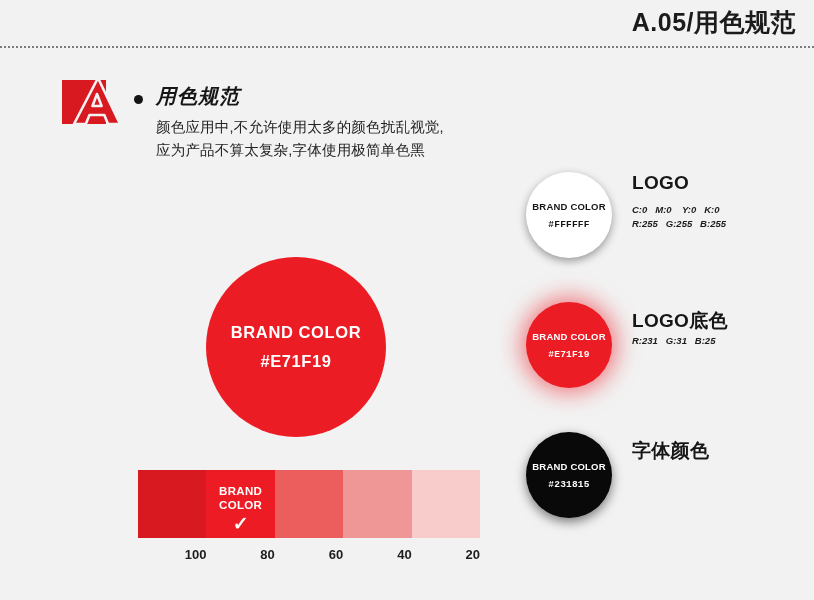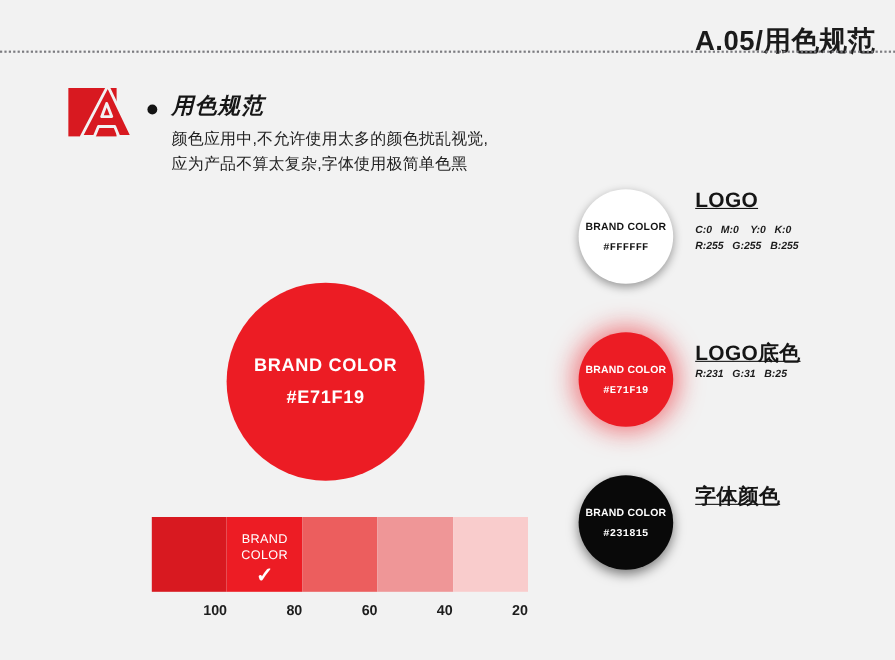--- a/index.html
+++ b/index.html
@@ -19,21 +19,21 @@
   .page-header {
     position: absolute;
     top: 0;
     left: 0;
     width: 814px;
     height: 48px;
   }
   .header-title {
     position: absolute;
     right: 18px;
-    top: 20px;
+    top: 6px;
     font-size: 25px;
     font-weight: bold;
     color: #1b1b1b;
     letter-spacing: 0.5px;
     white-space: nowrap;
   }
   .header-rule {
     position: absolute;
     left: 0;
     top: 46px;
@@ -133,21 +133,21 @@
     position: relative;
   }
   .tint-swatch .sw-label {
     position: absolute;
     left: 0;
     right: 0;
     top: 14px;
     text-align: center;
     color: #ffffff;
     font-size: 11.5px;
-    font-weight: normal;
+    font-weight: bold;
     line-height: 14px;
     letter-spacing: 0.3px;
   }
   .tint-swatch .sw-check {
     position: absolute;
     left: 0;
     right: 0;
     top: 44px;
     text-align: center;
     color: #ffffff;
@@ -226,21 +226,20 @@
     left: 106px;
     top: 0;
     width: 180px;
   }
   .row-title {
     font-size: 19px;
     font-weight: bold;
     color: #161616;
     letter-spacing: 0.3px;
     white-space: nowrap;
-    text-decoration: underline;
   }
   .row-title.offset-top { padding-top: 6px; }
   .row-values {
     margin-top: 9px;
     font-size: 9.5px;
     font-weight: bold;
     color: #1b1b1b;
     line-height: 14px;
     white-space: pre;
     font-style: italic;

